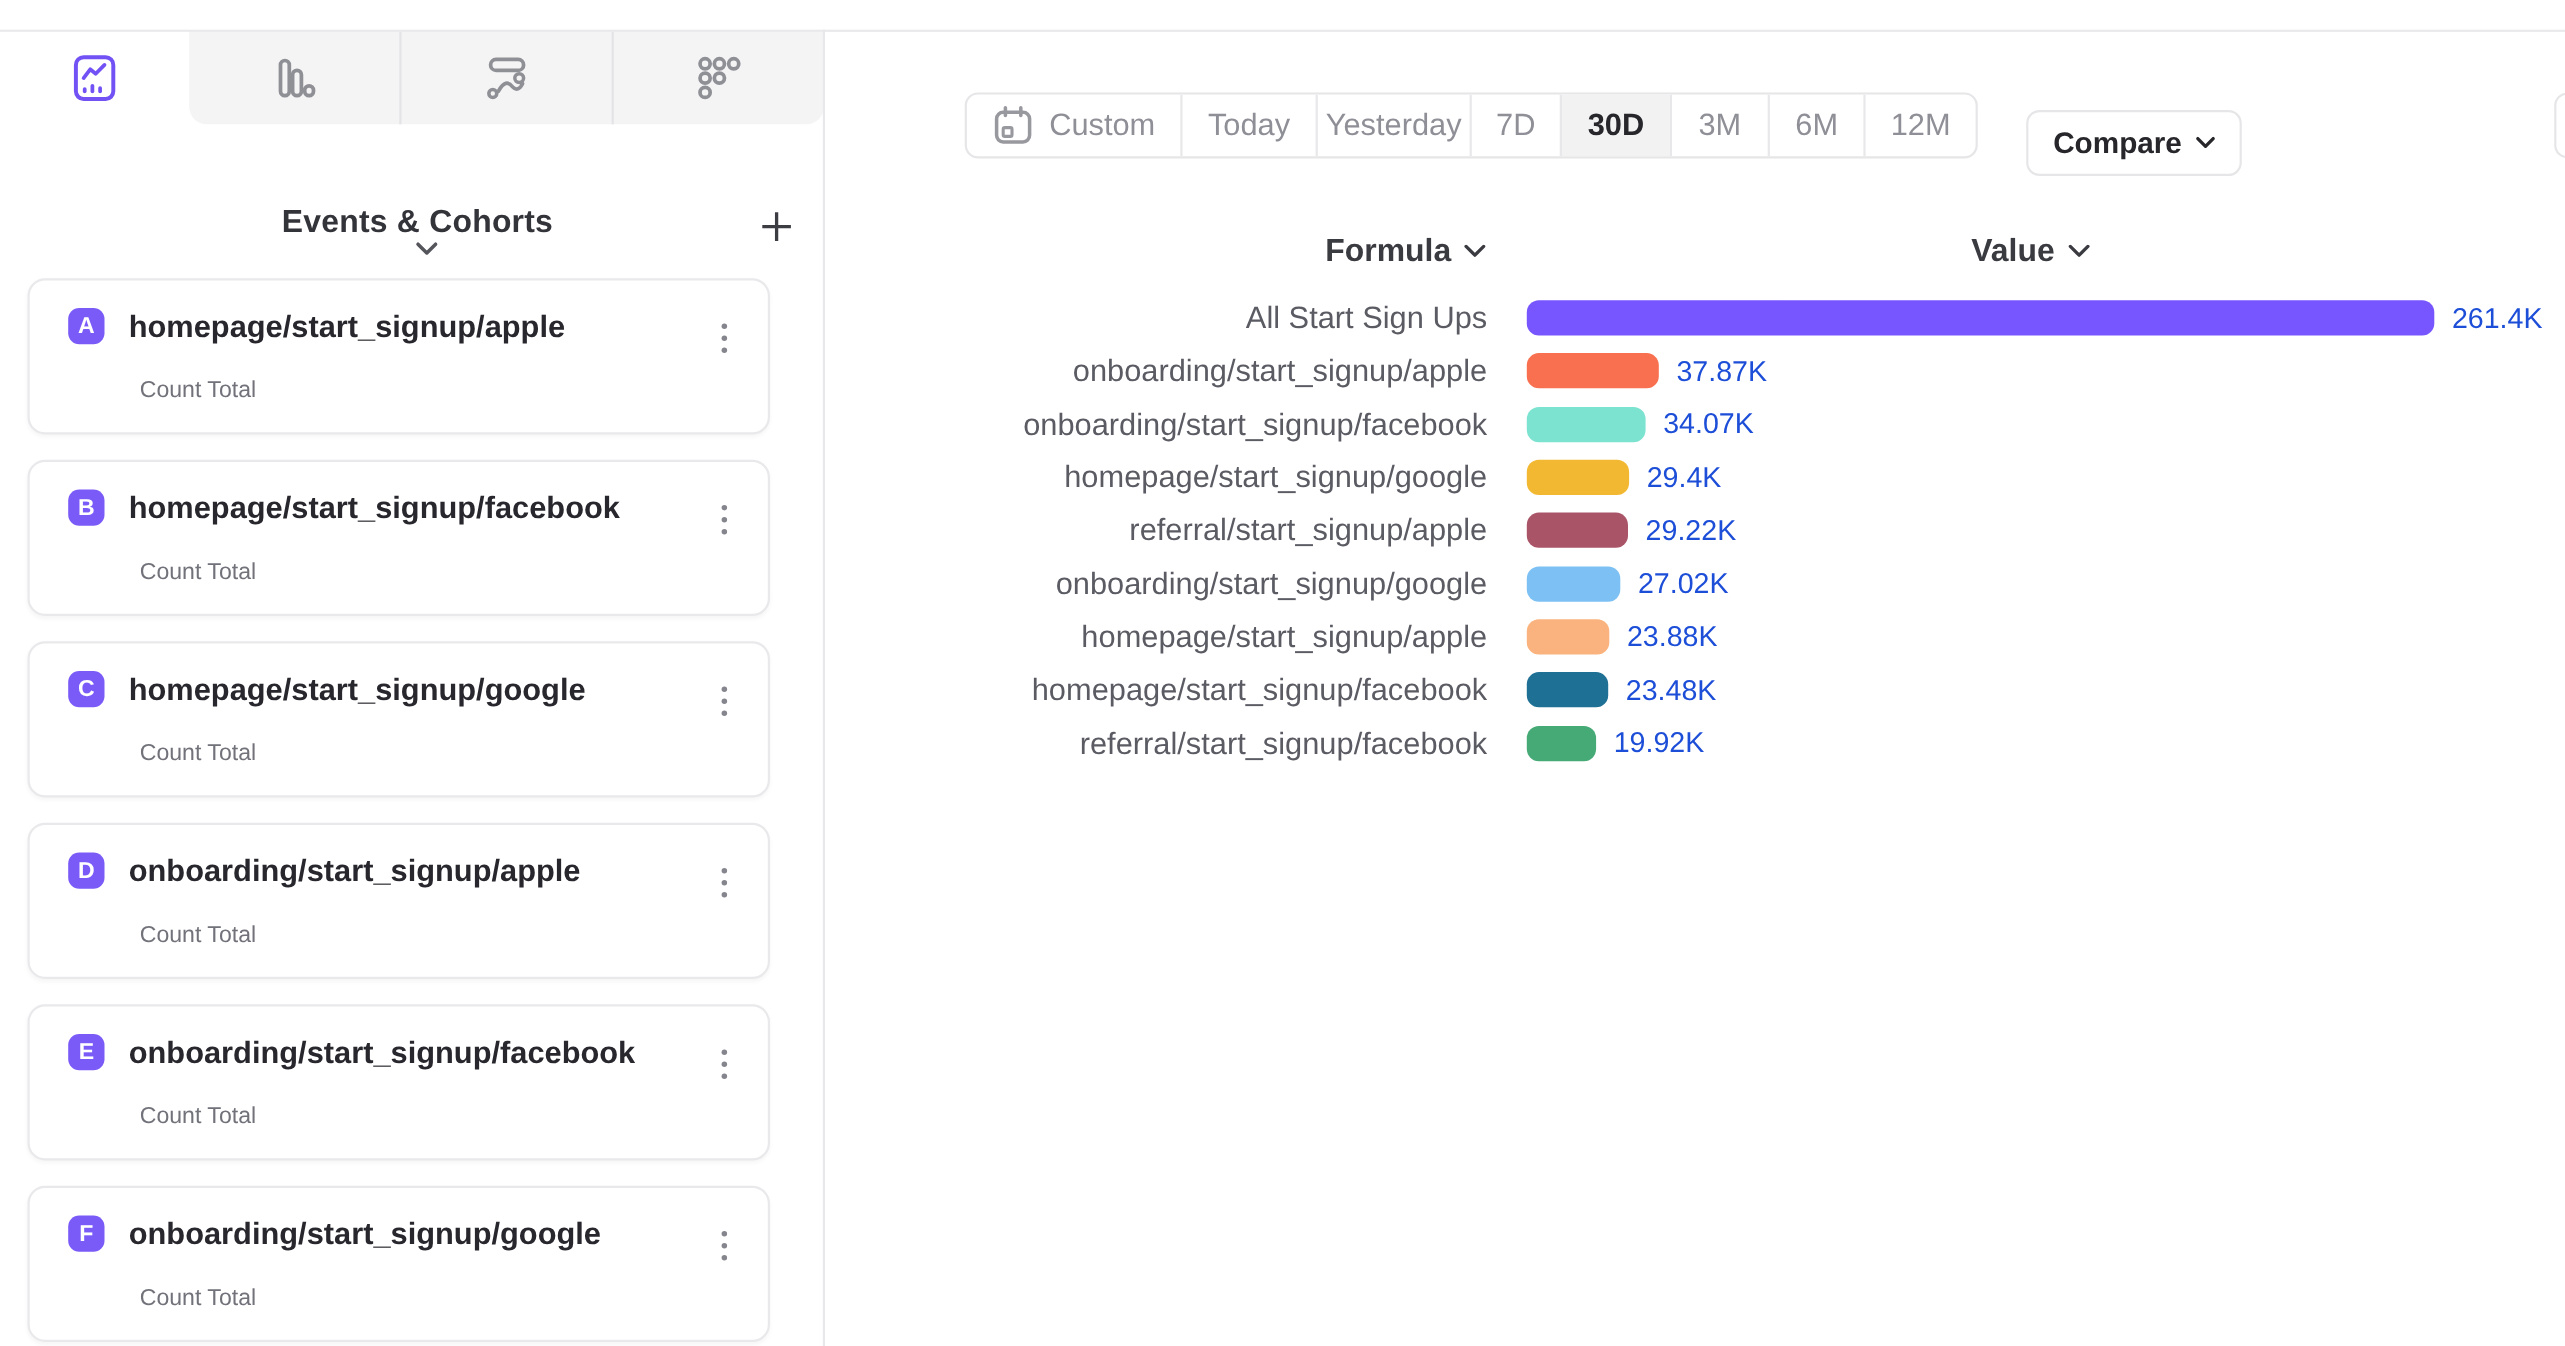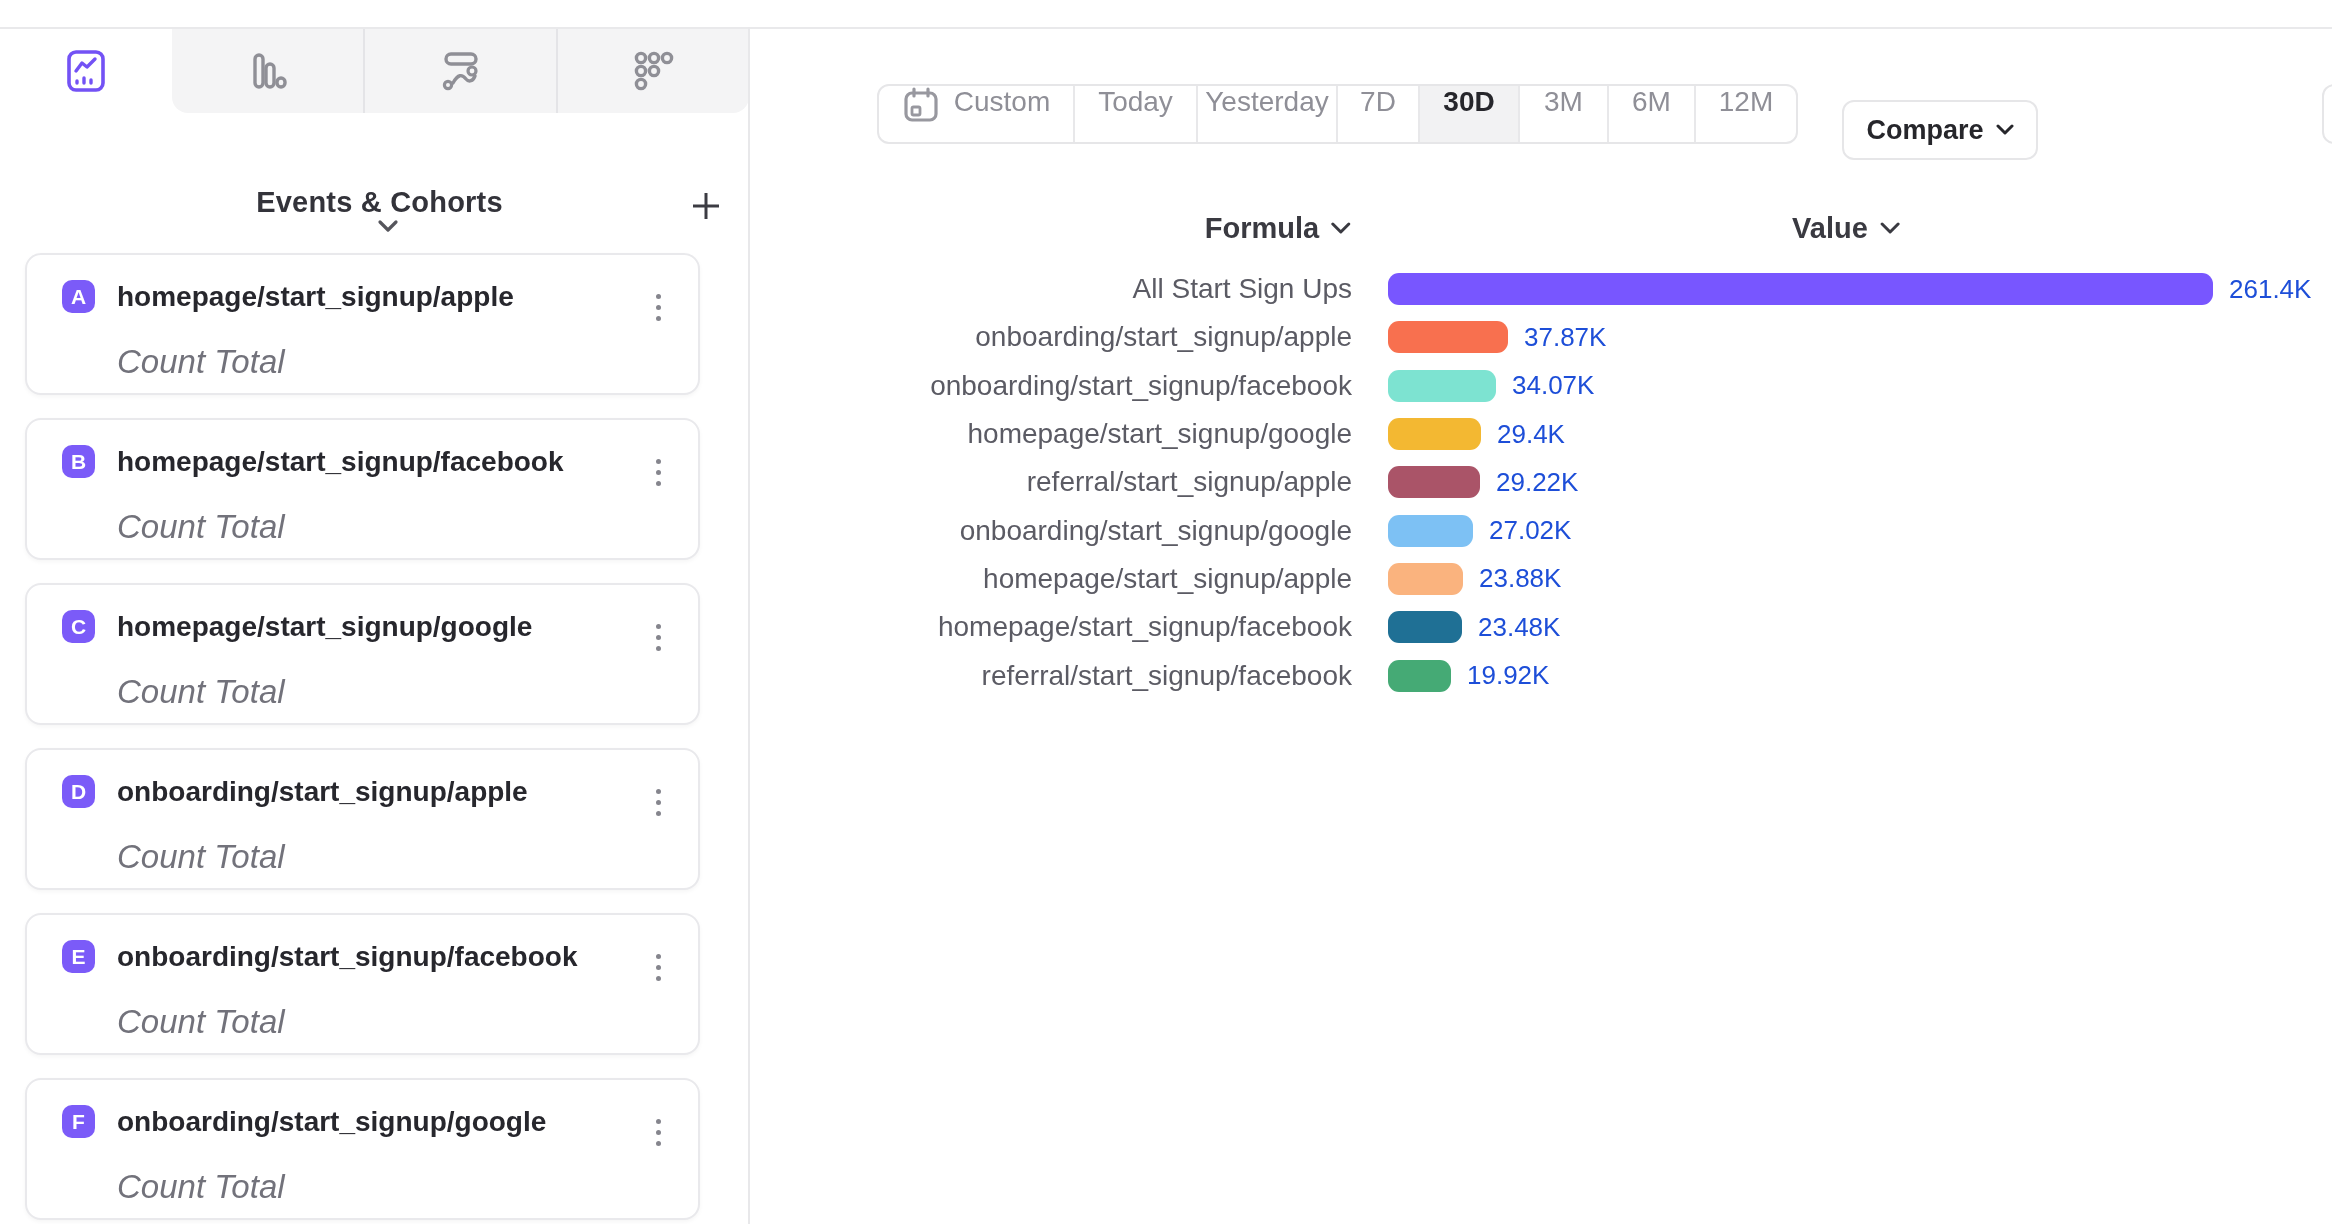--- a/index.html
+++ b/index.html
@@ -30,29 +30,29 @@
 
   .cards { left:25px; top:253px; width:675px; }
   .card { position:relative; width:675px; height:142px; background:#fff;
           border:2px solid #e9e9ec; border-radius:16px; margin-bottom:23px;
           box-shadow:0 2px 4px rgba(25,25,35,0.04); cursor:pointer; }
   .badge { position:absolute; left:35px; top:25px; width:33px; height:33px; border-radius:10px;
            background:#7b5bf8; color:#fff; font-size:21px; font-weight:700;
            display:flex; align-items:center; justify-content:center; }
   .card-title { position:absolute; left:90px; top:26px; font-size:28px; font-weight:600;
                 color:#27272d; white-space:nowrap; }
-  .card-metric { position:absolute; left:90px; top:88px; font-size:33px; color:#72727b;font-style:italic; }
+  .card-metric { position:absolute; left:100px; top:88px; font-size:21px; color:#72727b; }
   .kebab { position:absolute; right:22px; top:24px; width:36px; height:56px; cursor:pointer;
            display:flex; flex-direction:column; align-items:center; justify-content:center; gap:6px; }
   .kebab i { width:5px; height:5px; border-radius:50%; background:#85858d; }
 
   
   .date-selector { left:877px; top:84px; height:60px; display:flex; background:#fff;
                    border:2px solid #e6e6e8; border-radius:12px; overflow:hidden; }
-  .seg { display:flex; justify-content:center; font-size:28px;
+  .seg { display:flex; align-items:center; justify-content:center; font-size:28px;
          color:#8f8f97; cursor:pointer; white-space:nowrap; }
   .seg + .seg { border-left:2px solid #e8e8ea; }
   .seg.sel { background:#f2f2f3; color:#26262b; font-weight:700; }
   .seg .cal { margin-right:14px; display:flex; }
 
   .compare-btn { left:1842px; top:100px; width:196px; height:60px; background:#fff;
                  border:2px solid #e6e6e8; border-radius:12px; display:flex; gap:12px;
                  align-items:center; justify-content:center; cursor:pointer;
                  font-size:27px; font-weight:600; color:#26262b; }
   .edge-btn { left:2322px; top:84px; width:40px; height:60px; background:#fff;

